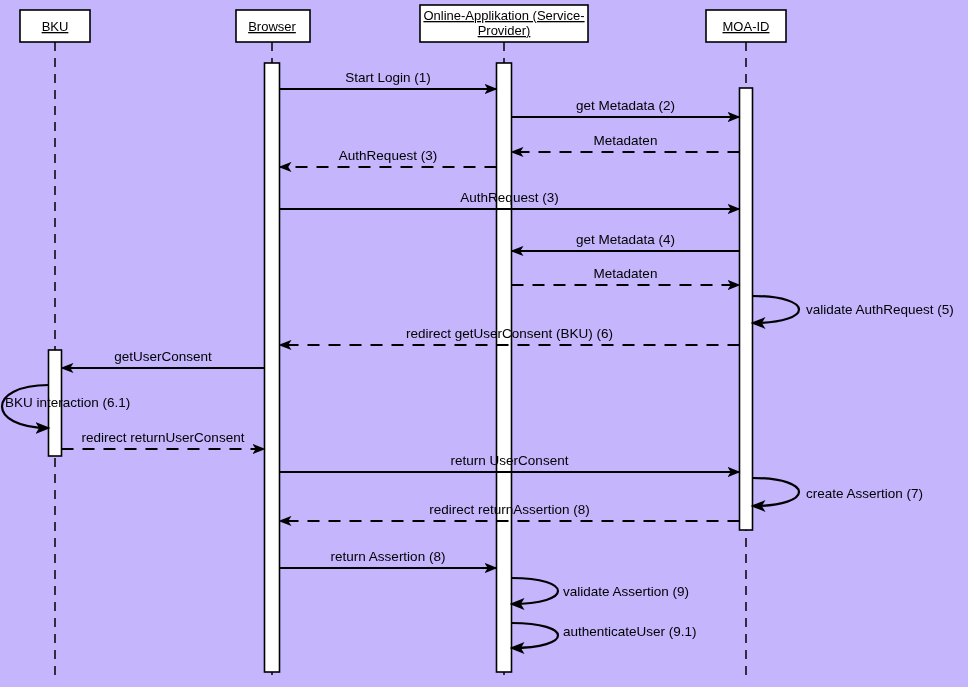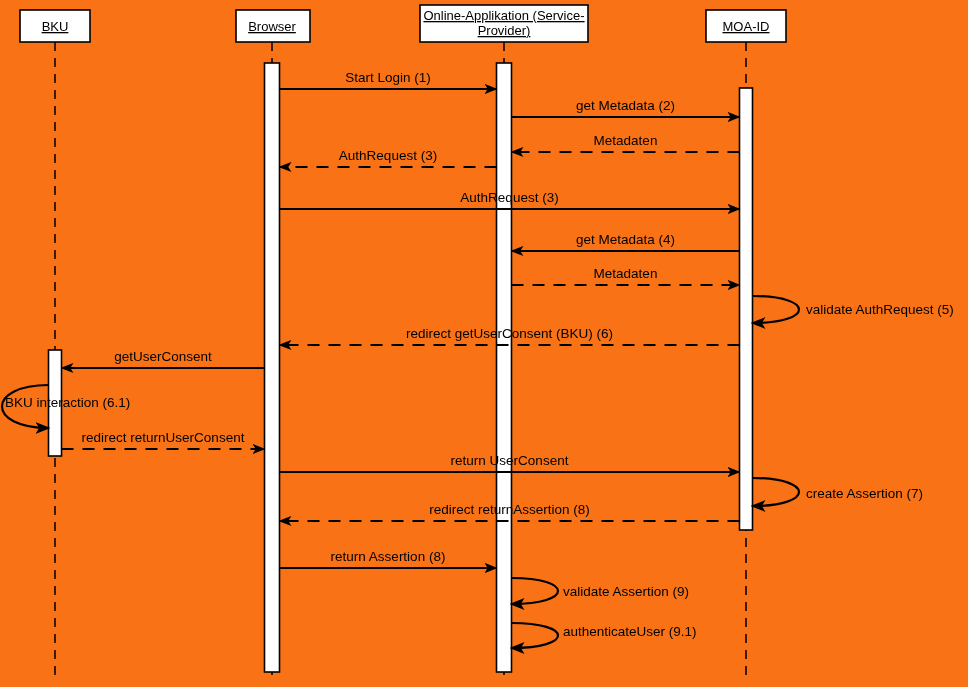--- a/index.html
+++ b/index.html
@@ -8,21 +8,21 @@
     padding: 0;
     background: #ffffff;
   }
   body {
     font-family: "Liberation Sans", sans-serif;
   }
   #diagram-root {
     position: relative;
     width: 968px;
     height: 687px;
-    background: #f97316;
+    background: #c4b5fd;
     overflow: hidden;
   }
   svg.seq {
     display: block;
     width: 968px;
     height: 687px;
   }
   .lifeline-box {
     fill: #ffffff;
     stroke: #000000;

